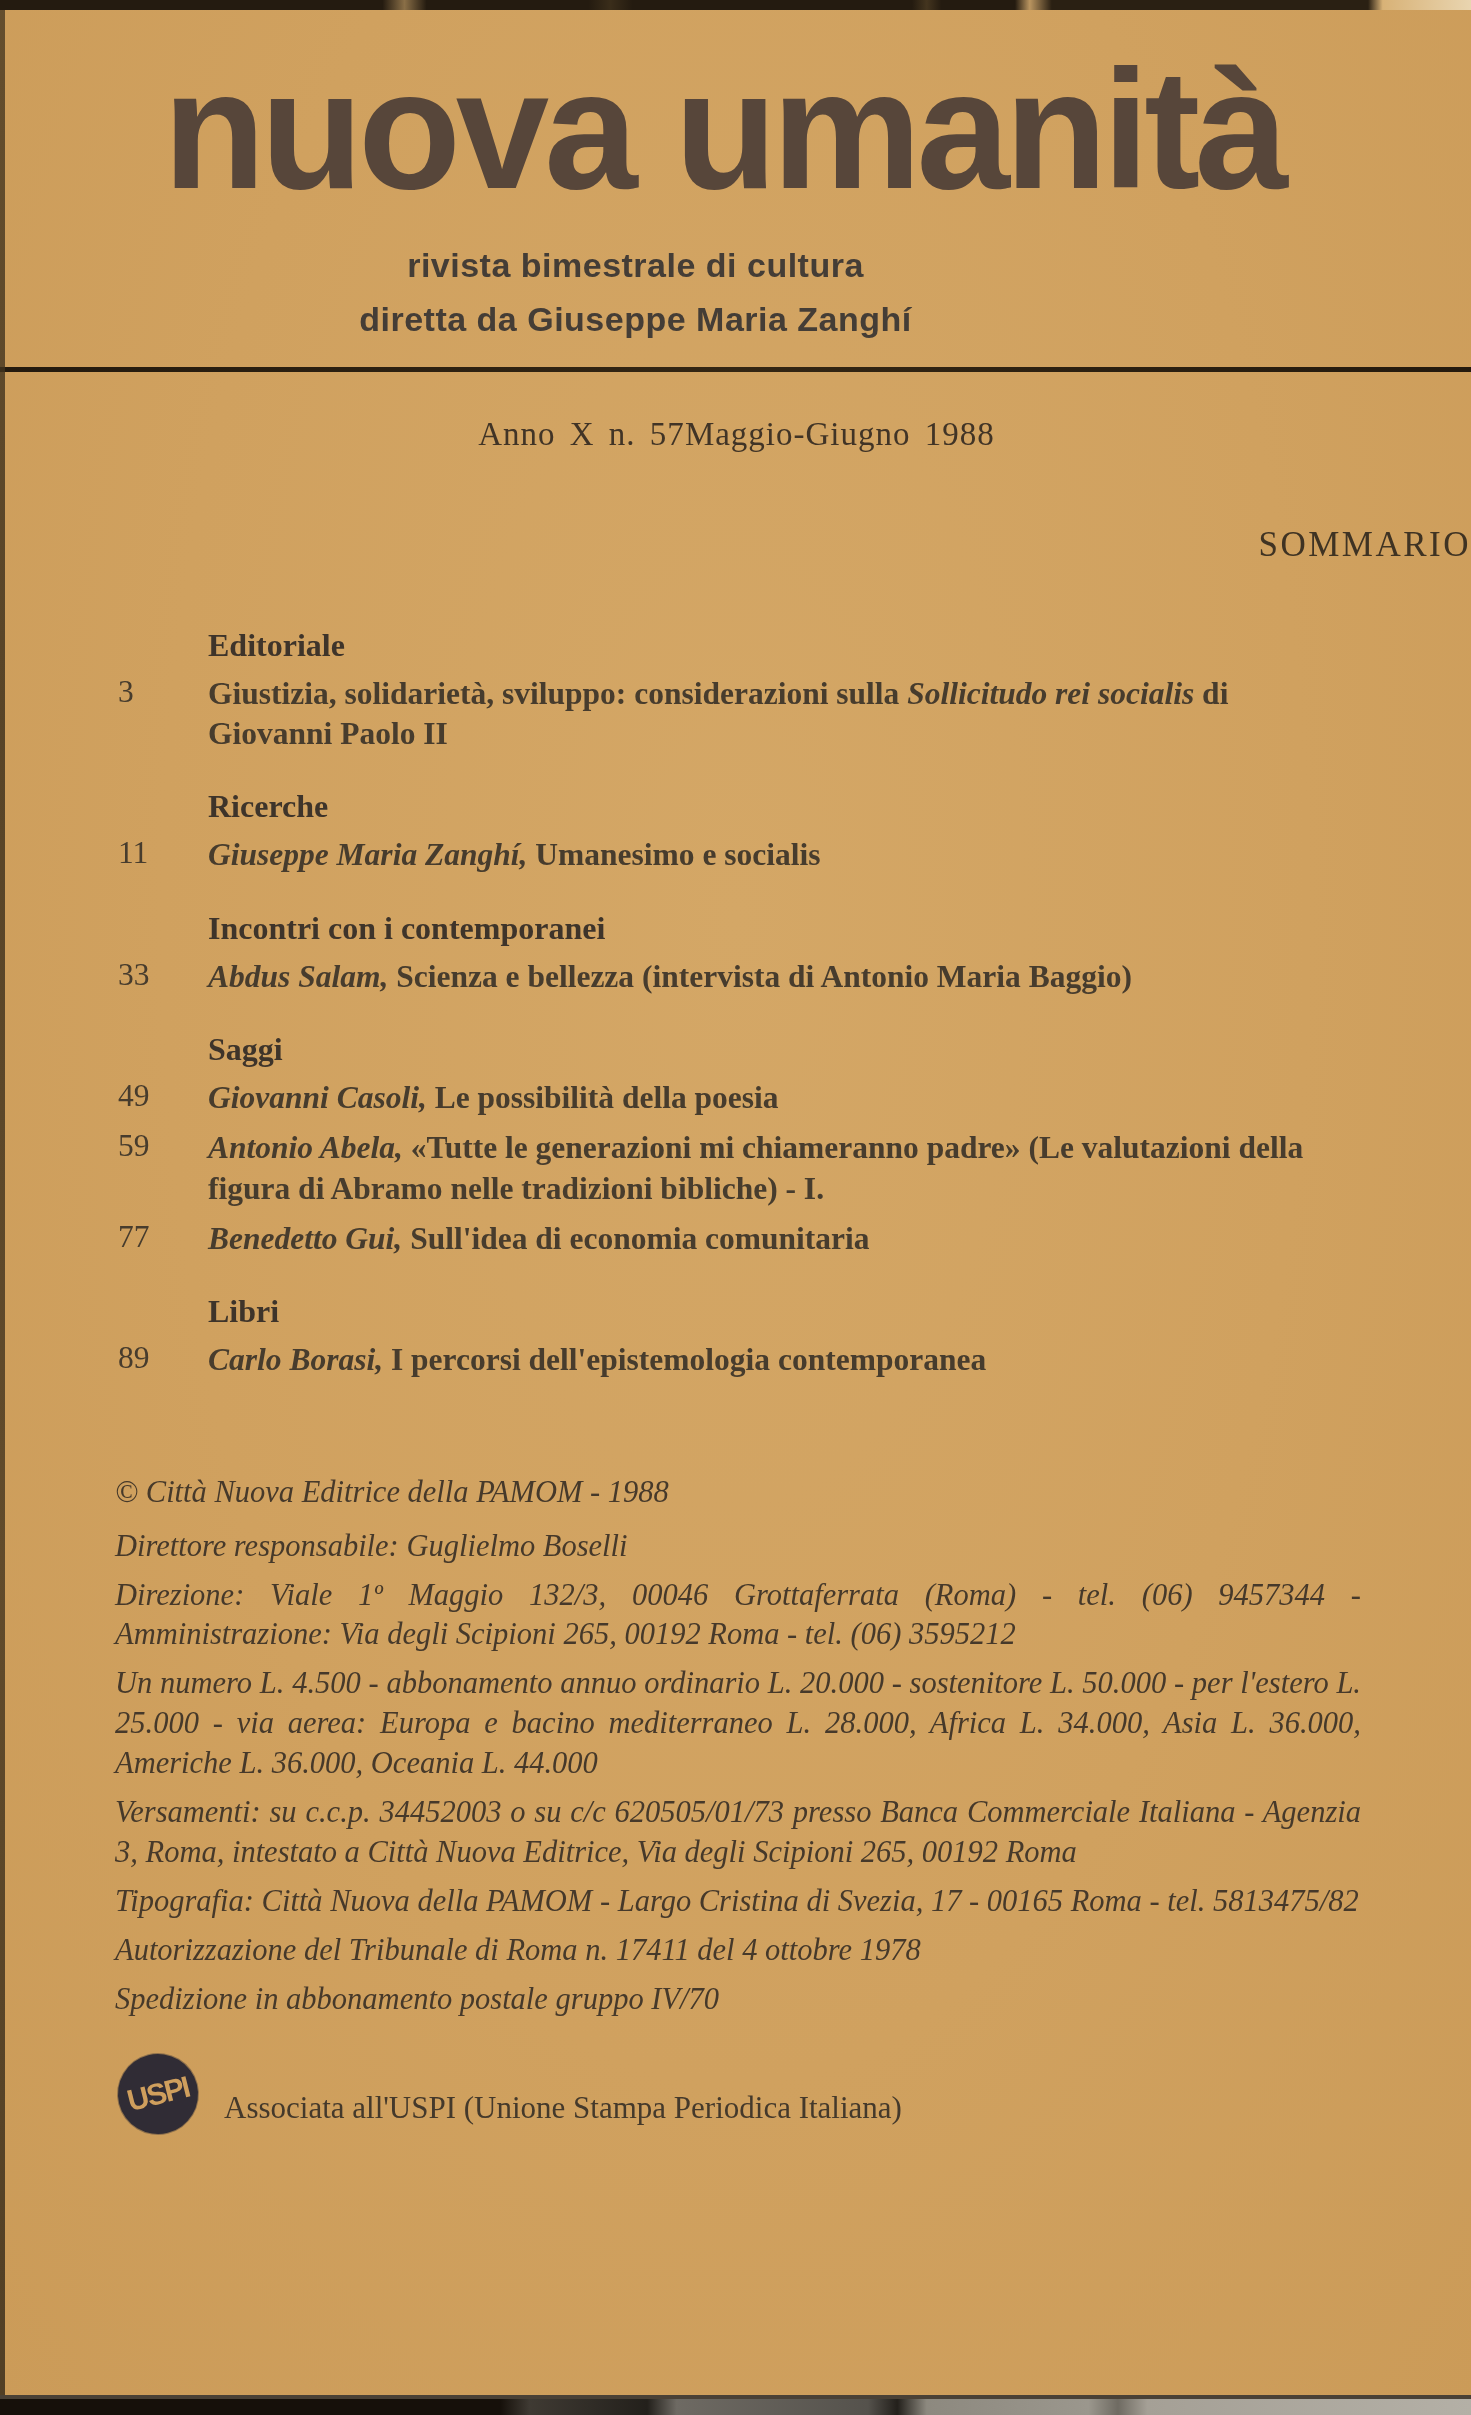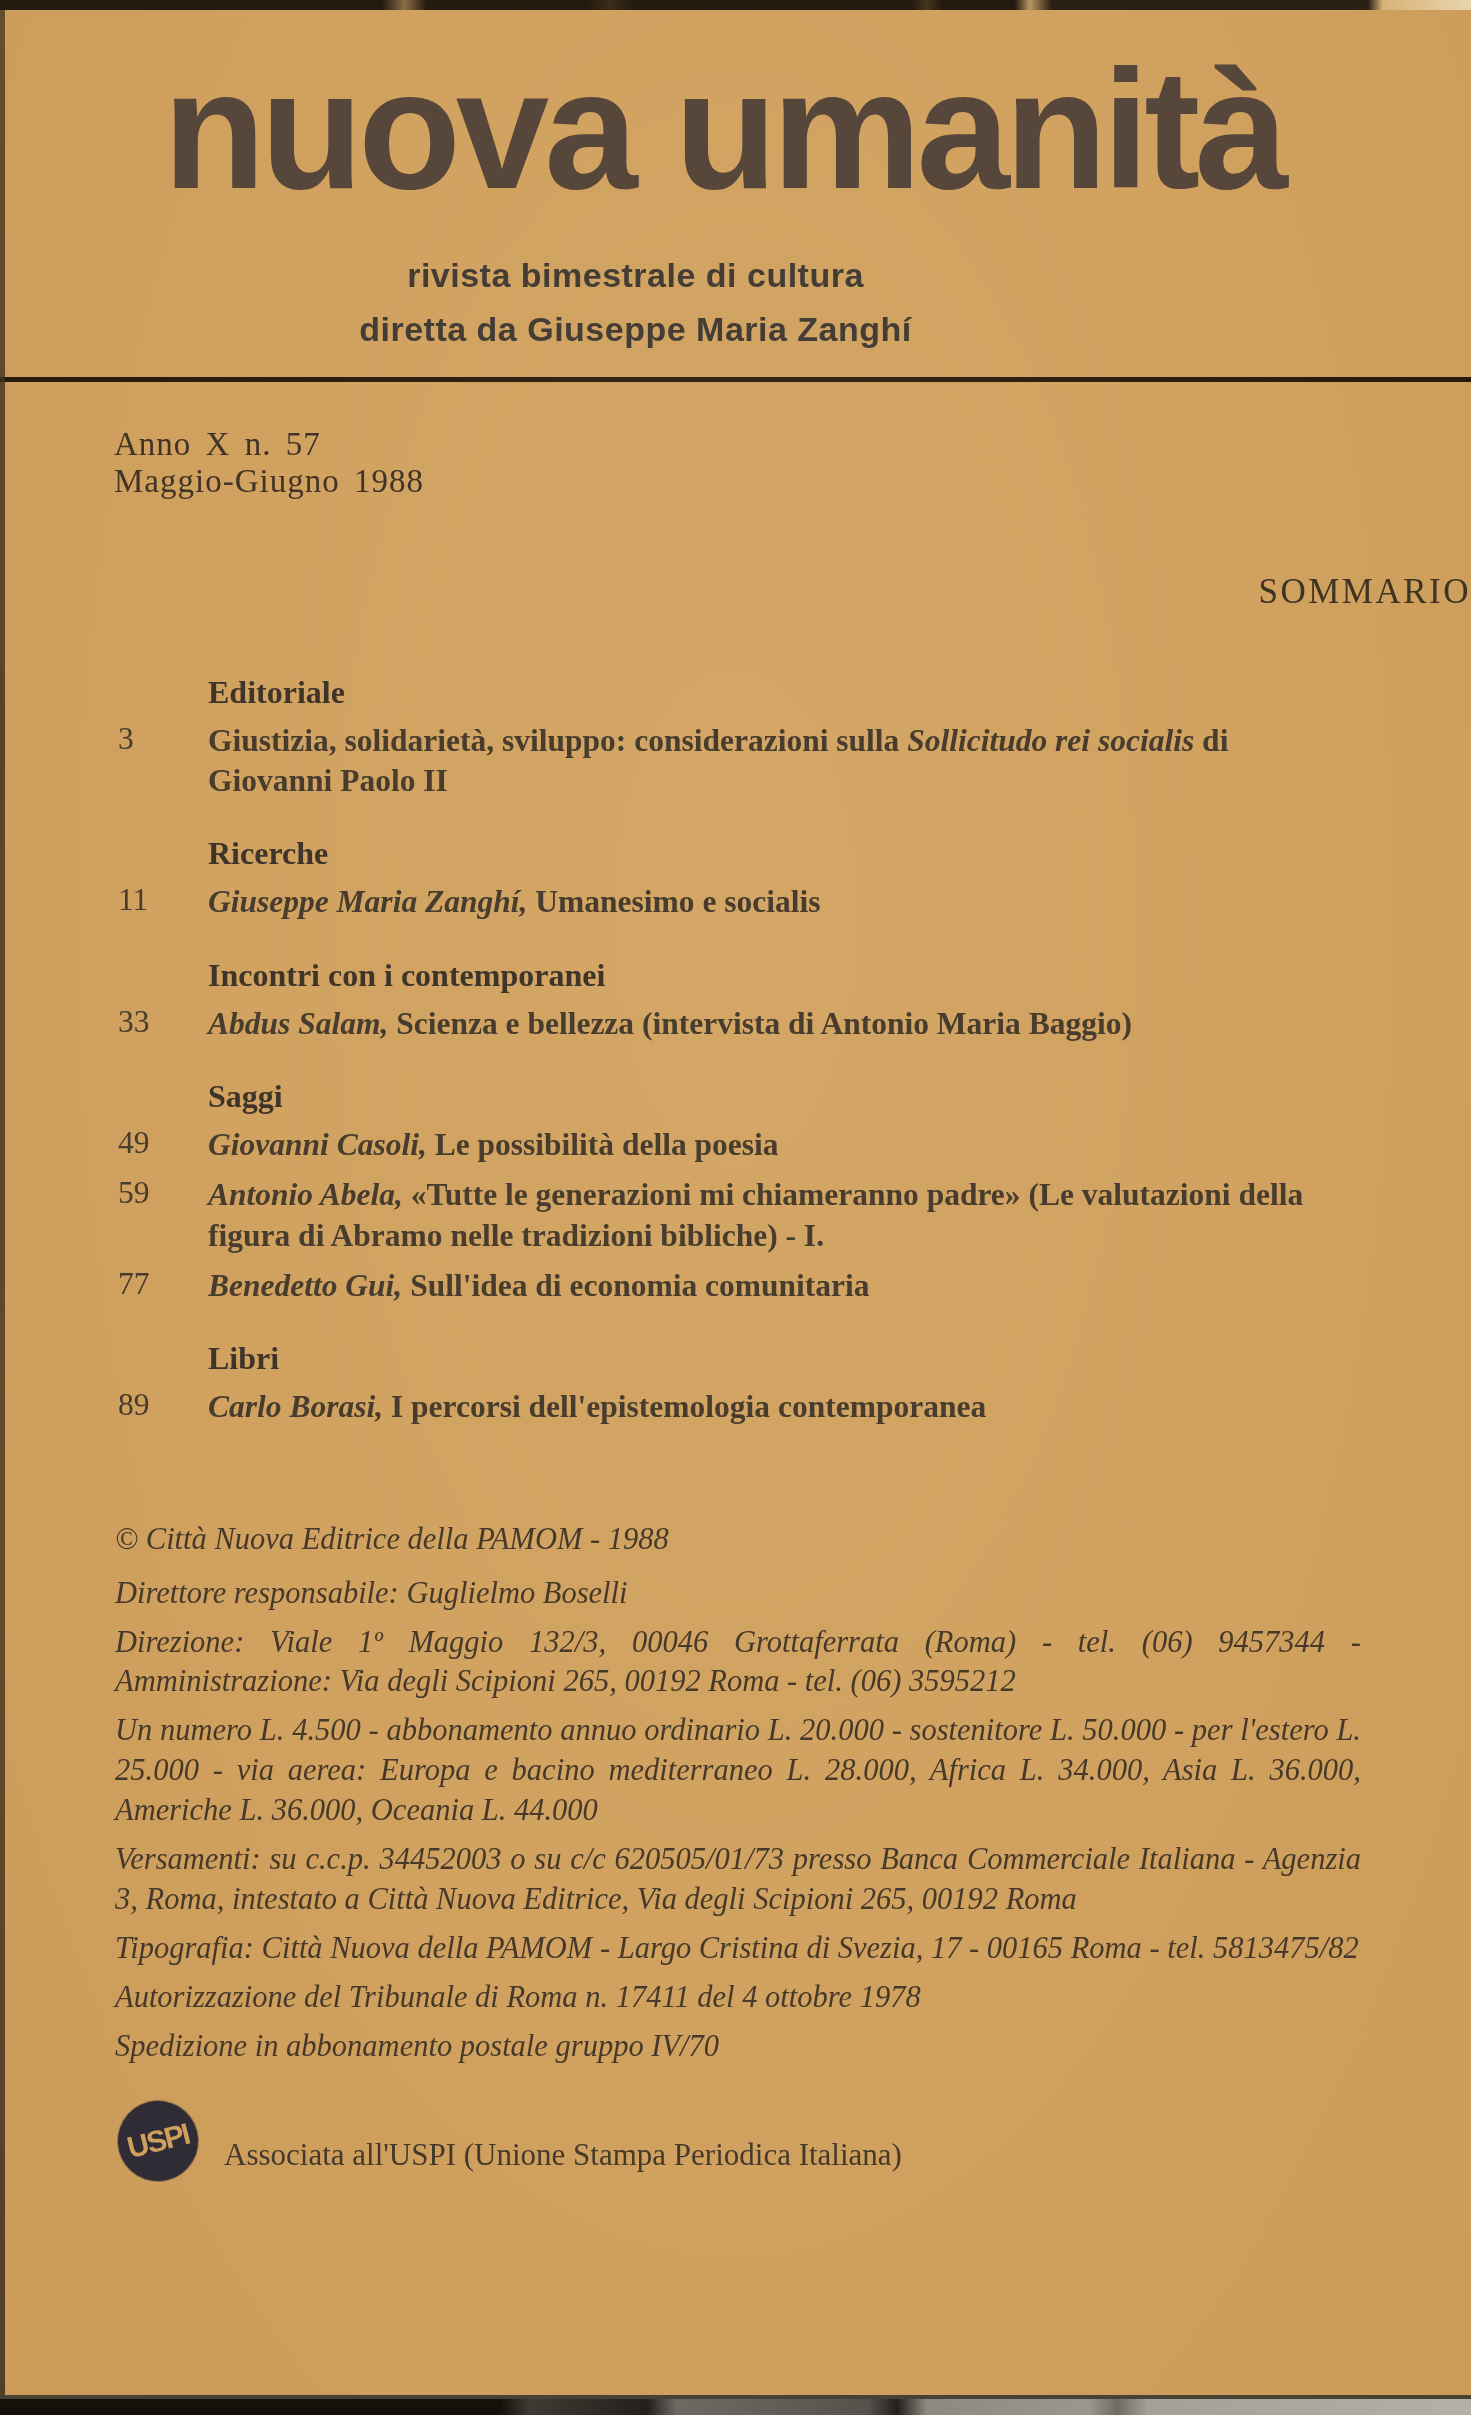--- a/index.html
+++ b/index.html
@@ -39,21 +39,21 @@
     margin:46px 0 0 163px;
     font-family:"Liberation Sans", sans-serif;
     font-weight:bold;
     font-size:168px;
     line-height:1;
     letter-spacing:-5px;
     color:#57463a;
     white-space:nowrap;
   }
   .masthead-sub{
-    margin-top:34px;
+    margin-top:24px;
     margin-right:200px;
     text-align:center;
     font-family:"Liberation Sans", sans-serif;
     font-weight:bold;
     font-size:34px;
     line-height:1.6;
     letter-spacing:.5px;
     color:#443d36;
   }
   .rule{
@@ -61,21 +61,20 @@
     height:5px;
     background:linear-gradient(90deg,#241a0e 0%,#332614 50%,#241a0e 100%);
   }
   .issue-row{
     display:flex;justify-content:center;
     margin:44px 112px 0 114px;
     font-size:33px;
     letter-spacing:1px;
     word-spacing:5px;
     color:#413426;
-    flex-direction:column;
   }
   .toc-heading{
     margin-top:72px;
     text-align:right;
     font-size:35px;
     letter-spacing:2.5px;
     color:#3f3323;
   }
   .toc{
     margin:62px 112px 0 118px;

